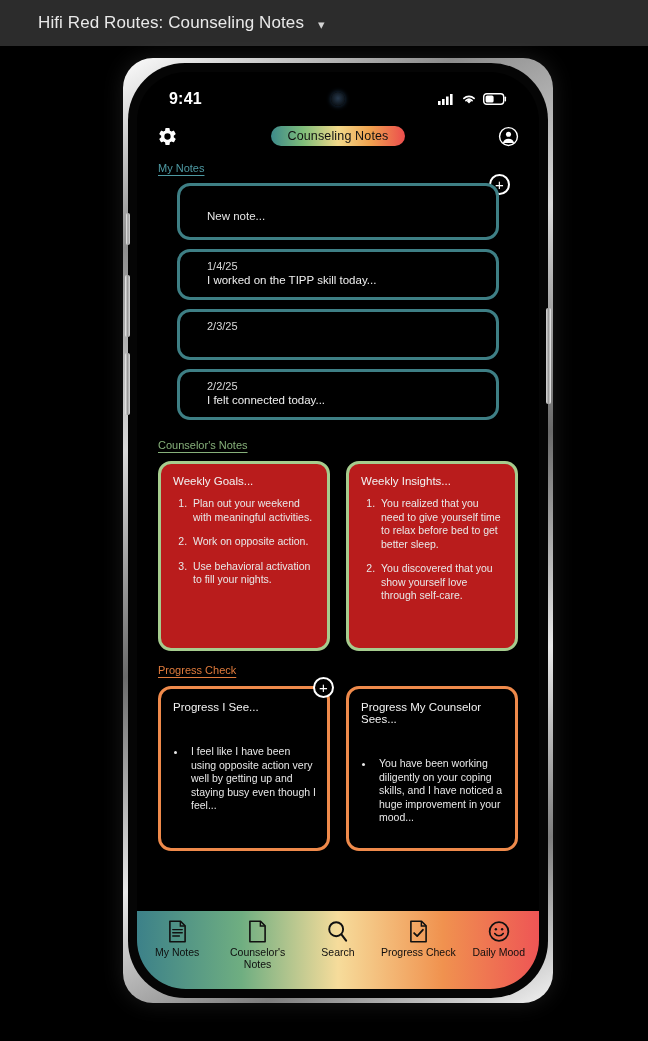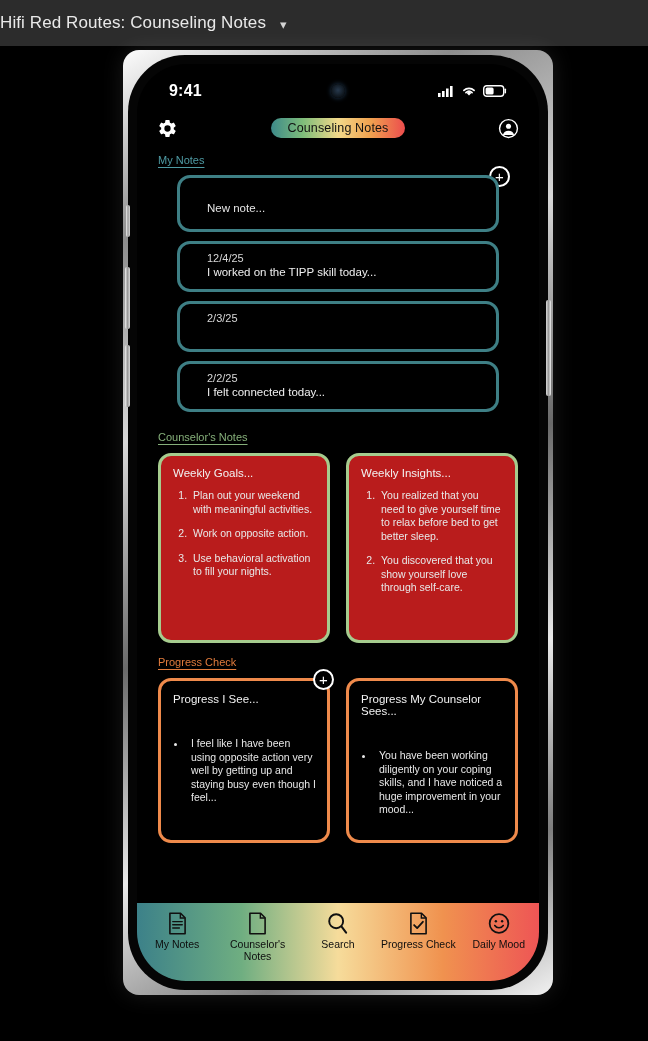--- a/index.html
+++ b/index.html
@@ -9,37 +9,37 @@
     font-family: "Liberation Sans", sans-serif;
     overflow: hidden;
   }
 
   
   .topbar {
     position: absolute; top: 0; left: 0;
     width: 648px; height: 46px;
     background: #2c2c2c;
     display: flex; align-items: center;
-    gap: 14px;
+    padding-left: 38px; gap: 14px;
   }
   .topbar-title {
     color: #e9e9e9; font-size: 17px; letter-spacing: .1px;
   }
   .topbar-chev { color: #d4d4d4; font-size: 13px; transform: translateY(1px); }
 
   .canvas {
     position: absolute; top: 46px; left: 0;
     width: 648px; height: 995px; background: #000;
   }
 
   
   .phone-outer {
-    position: absolute; left: 123px; top: 4px;
+    position: absolute; left: 123px; top: 12px;
     width: 430px; height: 945px;
-    border-radius: 16px;
+    border-radius: 30px;
     background: linear-gradient(150deg,#fdfdfd 0%,#8d8d8d 16%,#d8d8d8 33%,#6a6a6a 52%,#e9e9e9 70%,#7e7e7e 86%,#f2f2f2 100%);
     box-shadow: 0 0 22px rgba(255,255,255,.10);
   }
   .phone-inner {
     position: absolute; left: 5px; top: 5px;
     width: 420px; height: 935px;
     border-radius: 57px; background: #050505;
   }
   .screen {
     position: absolute; left: 9px; top: 9px;
@@ -209,21 +209,21 @@
           <a class="section-link link-teal">My Notes</a>
 
           <div class="notes-wrap">
             <div class="plus-btn plus-notes">+</div>
 
             <div class="note-card first">
               <div class="note-placeholder">New note...</div>
             </div>
 
             <div class="note-card">
-              <div class="note-date">12/4/25</div>
+              <div class="note-date">1/4/25</div>
               <div class="note-body">I worked on the TIPP skill today...</div>
             </div>
 
             <div class="note-card">
               <div class="note-date">2/3/25</div>
             </div>
 
             <div class="note-card">
               <div class="note-date">2/2/25</div>
               <div class="note-body">I felt connected today...</div>

